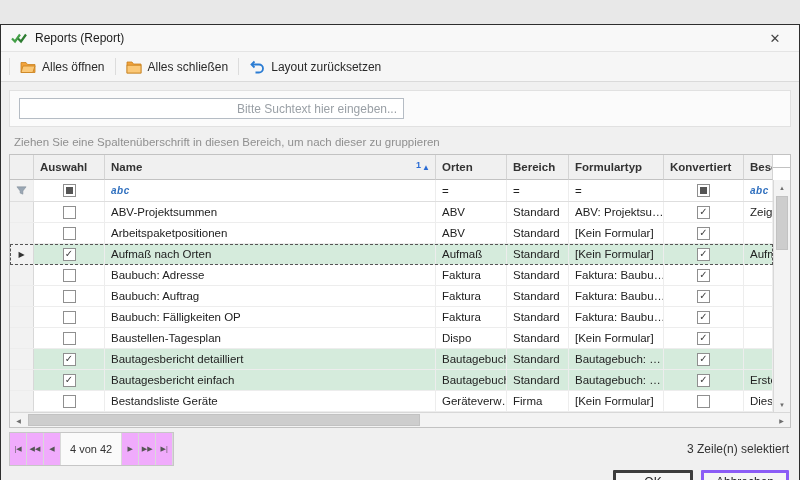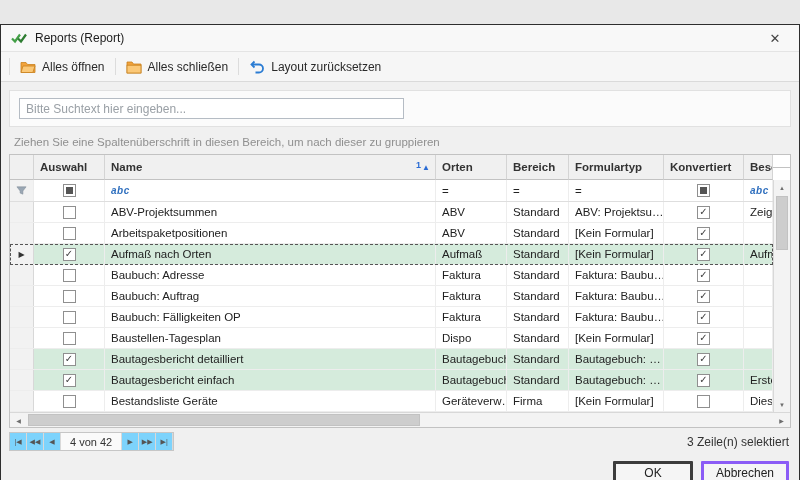--- a/index.html
+++ b/index.html
@@ -19,21 +19,21 @@
   .toolbar { height:30px; background:#f6f6f6; border-bottom:1px solid #dadada;
              display:flex; align-items:center; padding:0 6px; flex:none; }
   .tbtn { display:flex; align-items:center; gap:6px; padding:3px 8px; font-size:12px; color:#2a2a2a; }
   .tbtn svg { width:16px; height:16px; flex:none; }
   .tsep { width:1px; height:17px; background:#dcdcdc; margin:0 2px; }
 
   
   .content { flex:1; padding:8px; display:flex; flex-direction:column; overflow:hidden; }
   .search-panel { background:#fbfbfb; border:1px solid #e1e1e1; padding:7px 9px; flex:none; }
   .search-panel input { width:385px; height:21px; border:1px solid #b5bcc4; padding:0 6px;
-                        font-size:12px; font-family:inherit; color:#333; background:#fff; }
+                        font-size:12px; font-family:inherit; color:#333; background:#fff;text-align:right; }
   .search-panel input::placeholder { color:#9aa0a6; }
   .group-panel { padding:9px 3px 6px 5px; font-size:11.5px; color:#8f8f8f; flex:none; }
 
   
   .grid { border:1px solid #c2c2c2; background:#fff; flex:none; }
   .cols { display:grid; grid-template-columns:24px 71px 331px 71px 62px 95px 80px minmax(0,1fr); }
   .ghead-row { display:flex;align-items:center; }
   .ghead { flex:1; min-width:0; }
   .hcell { height:25px; padding-left:6px; display:flex; align-items:center; font-weight:bold;
            font-size:11.5px; color:#333; background:#f0f0f0;
@@ -74,21 +74,21 @@
             background:#cdcdcd; border:1px solid #c2c2c2; }
   .hscroll { height:15px; background:#f3f3f3; border-top:1px solid #d8d8d8; position:relative; }
   .harr { position:absolute; top:0; bottom:0; width:17px; display:flex; align-items:center;
           justify-content:center; font-size:6px; color:#6e6e6e; left:0; }
   .harr.right { left:auto; right:0; }
   .hthumb { position:absolute; top:1px; bottom:1px; left:18px; width:392px;
             background:#cdcdcd; border:1px solid #c2c2c2; }
 
   
   .nav-row { margin-top:4px; display:flex; align-items:center; justify-content:space-between; flex:none; }
-  .nav { display:flex; align-items:center; height:19px; border:1px solid #c6c6c6; background:#7dd3fc; }
+  .nav { display:flex; align-items:center; height:34px; border:1px solid #c6c6c6; background:#f0abfc; }
   .navbtn { width:17px; height:100%; display:flex; align-items:center; justify-content:center;
             font-size:7px; color:#555; border-right:1px solid #d9d9d9; }
   .navpos { height:100%; display:flex; align-items:center; padding:0 9px; font-size:11px;
             color:#333; border-right:1px solid #d9d9d9; background:#fafafa; }
   .status { font-size:12px; color:#333; padding-right:2px; }
 
   
   .footer { flex:1; display:flex; justify-content:flex-end; align-items:flex-end;
             gap:8px; padding:4px 2px 3px 0; }
   .btn { height:23px; font-size:12px; font-family:inherit; background:#f5f5f5;

